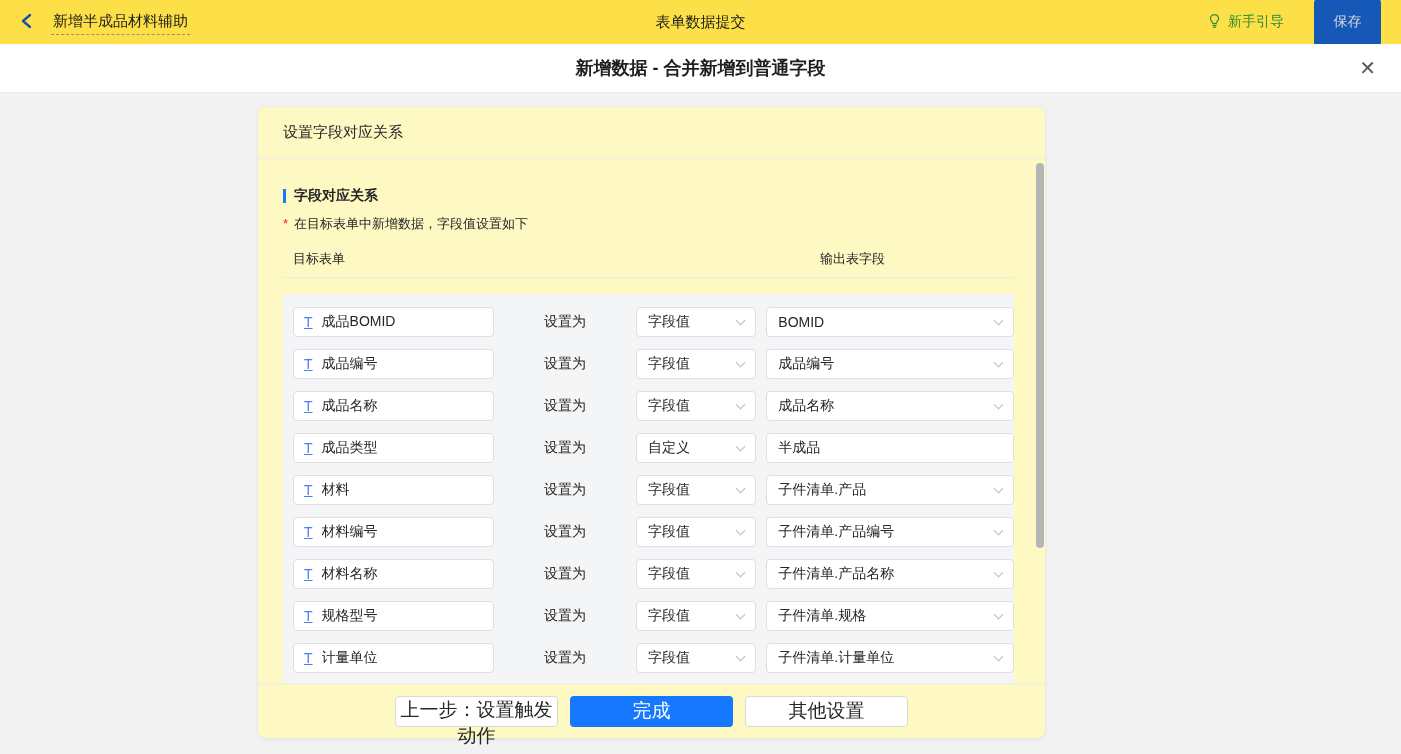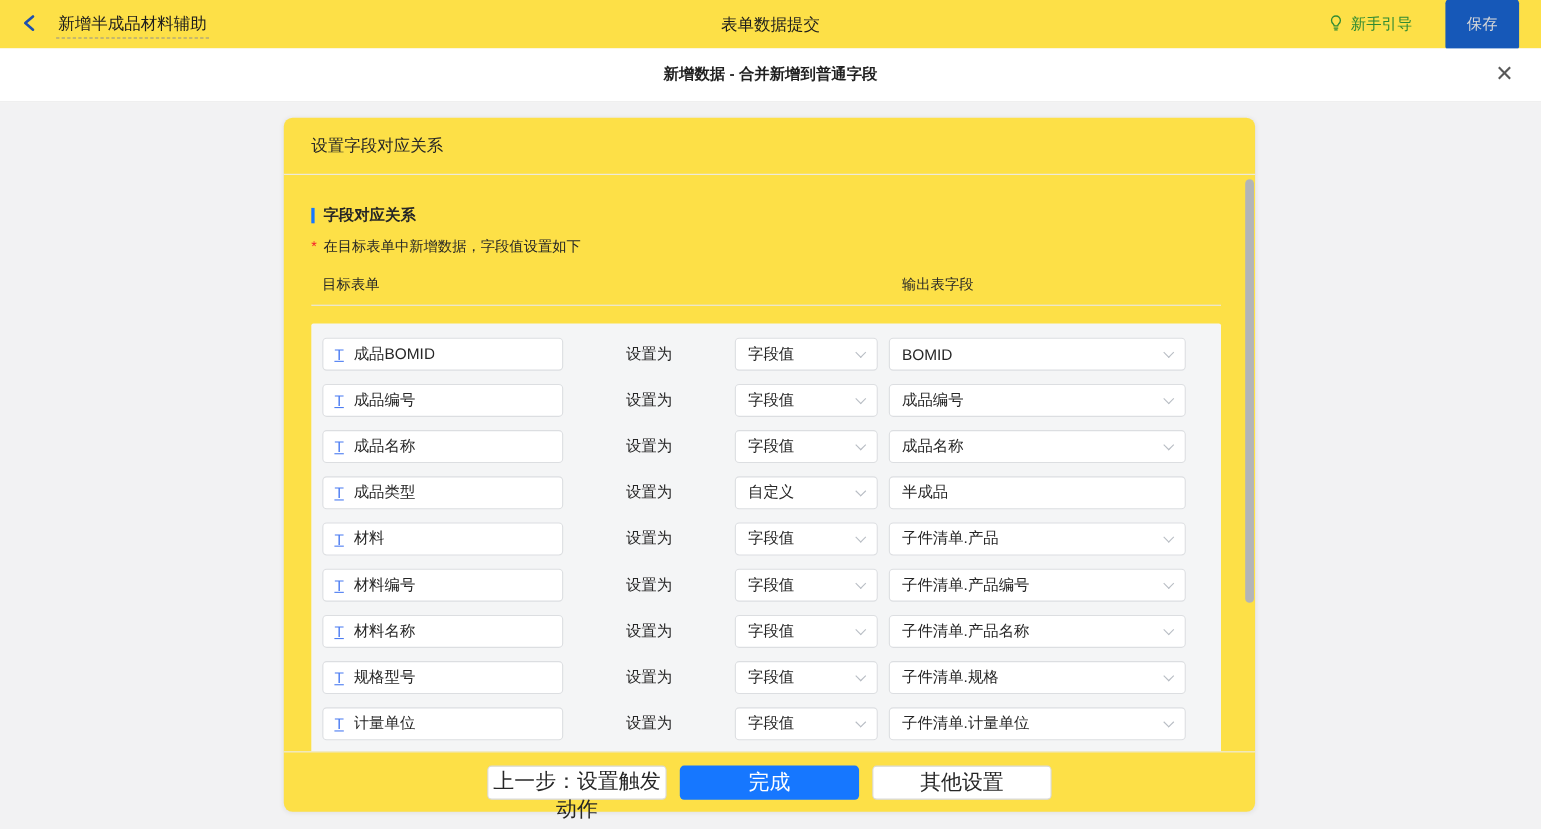--- a/index.html
+++ b/index.html
@@ -19,29 +19,29 @@
   .nav-right { position:absolute; right:20px; top:0; height:44px;
     display:flex; align-items:center; gap:30px; }
   .guide { display:flex; align-items:center; gap:6px; color:#318b33;
     font-size:14px; cursor:pointer; }
   .save-btn { width:67px; height:47px; background:#1658b8; color:#d8d8d8;
     border:none; border-radius:4px; font-size:14px; font-family:inherit; cursor:pointer; }
 
   
   .dialog-header { height:49px; background:#fff; border-bottom:1px solid #ececec;
     display:flex; align-items:center; justify-content:center; position:relative; }
-  .dialog-title { font-size:14px; font-weight:bold; color:#1f1f1f; }
+  .dialog-title { font-size:18px; font-weight:bold; color:#1f1f1f; }
   .close-btn { position:absolute; right:25px; top:50%; transform:translateY(-50%);
     font-size:20px; color:#595959; background:none; border:none; cursor:pointer;
     line-height:1; font-family:inherit; }
 
   
   .page { height:661px; background:#f2f2f3; position:relative; }
-  .card { position:absolute; left:258px; top:14px; width:883px; height:631px;
-    background:#fde047; border-radius:8px; box-shadow:0 1px 5px rgba(0,0,0,.07);
+  .card { position:absolute; left:258px; top:14px; width:787px; height:631px;
+    background:#fef9c3; border-radius:8px; box-shadow:0 1px 5px rgba(0,0,0,.07);
     display:flex; flex-direction:column; }
   .card-header { flex:none; height:52px; border-bottom:1px solid #ececec;
     display:flex; align-items:center; padding-left:25px; font-size:15px; color:#262626; }
   .card-body { flex:1; padding:28px 31px 0 25px; overflow:hidden; }
 
   .section-title { display:flex; align-items:center; gap:8px; margin-bottom:10px; }
   .accent-bar { width:3px; height:14px; background:#1677ff; }
   .section-title-text { font-weight:bold; font-size:14px; color:#262626; }
   .note { display:flex; align-items:baseline; gap:6px; margin-bottom:17px;
     font-size:13px; color:#262626; }

